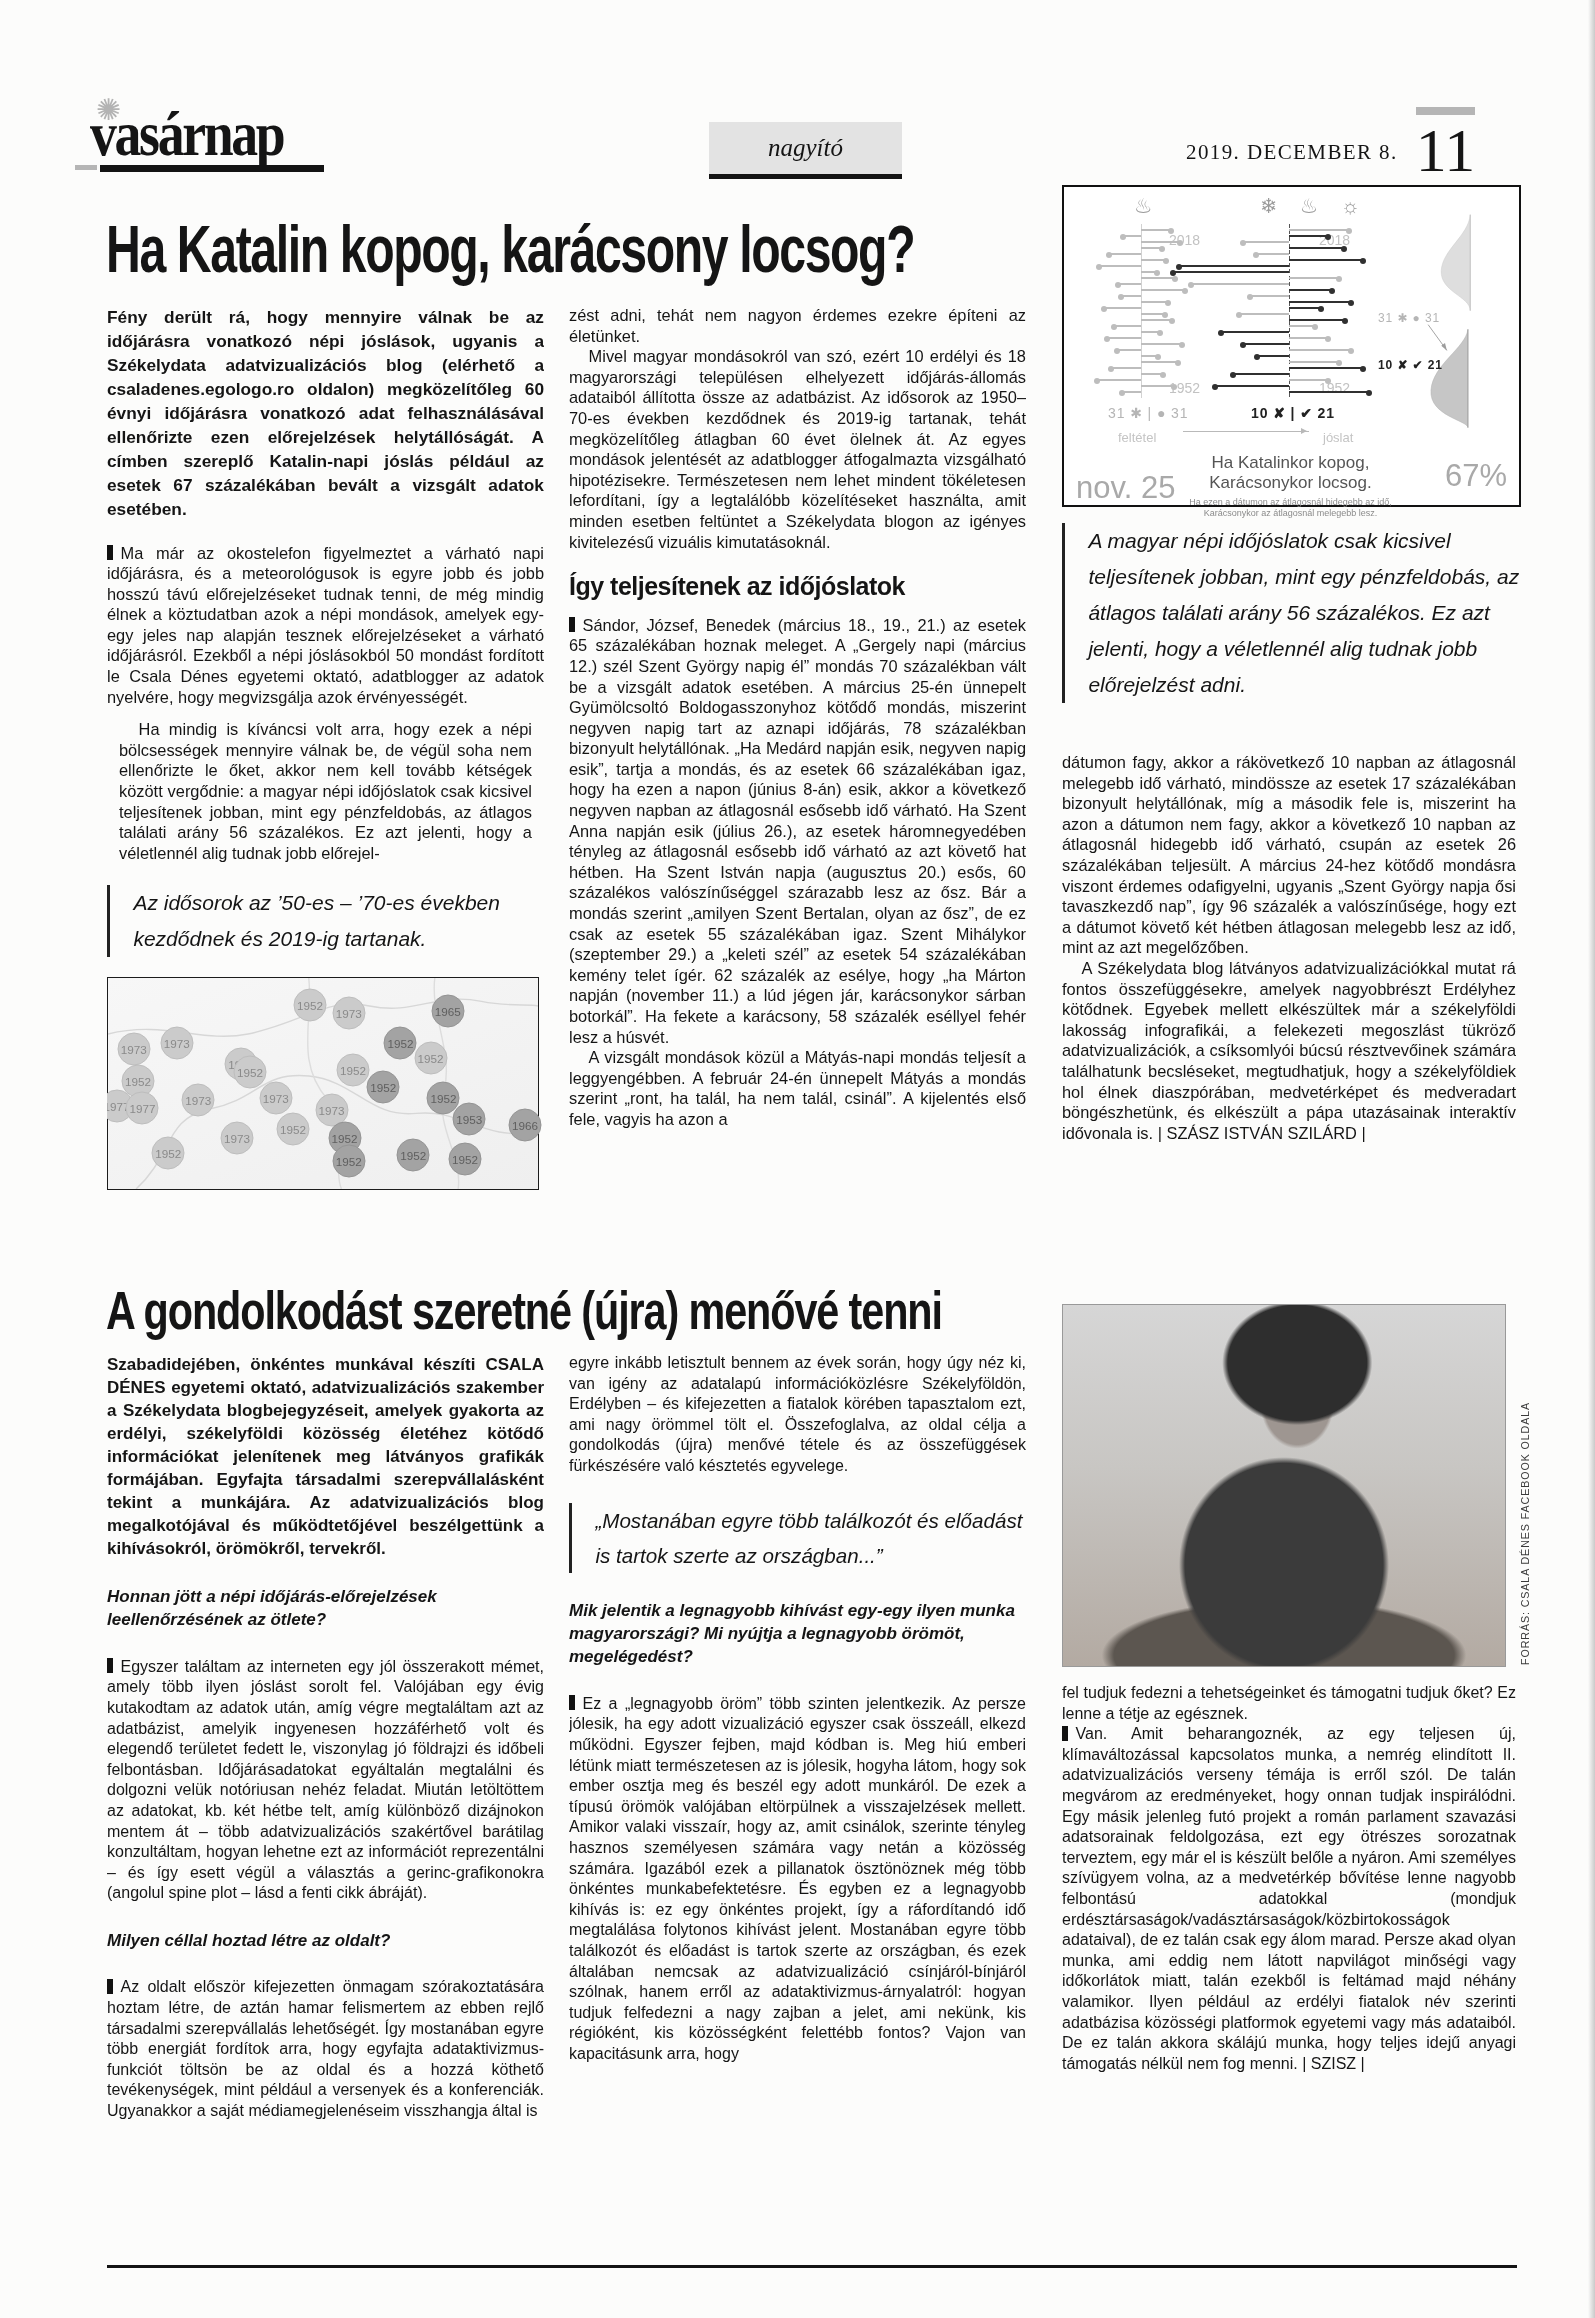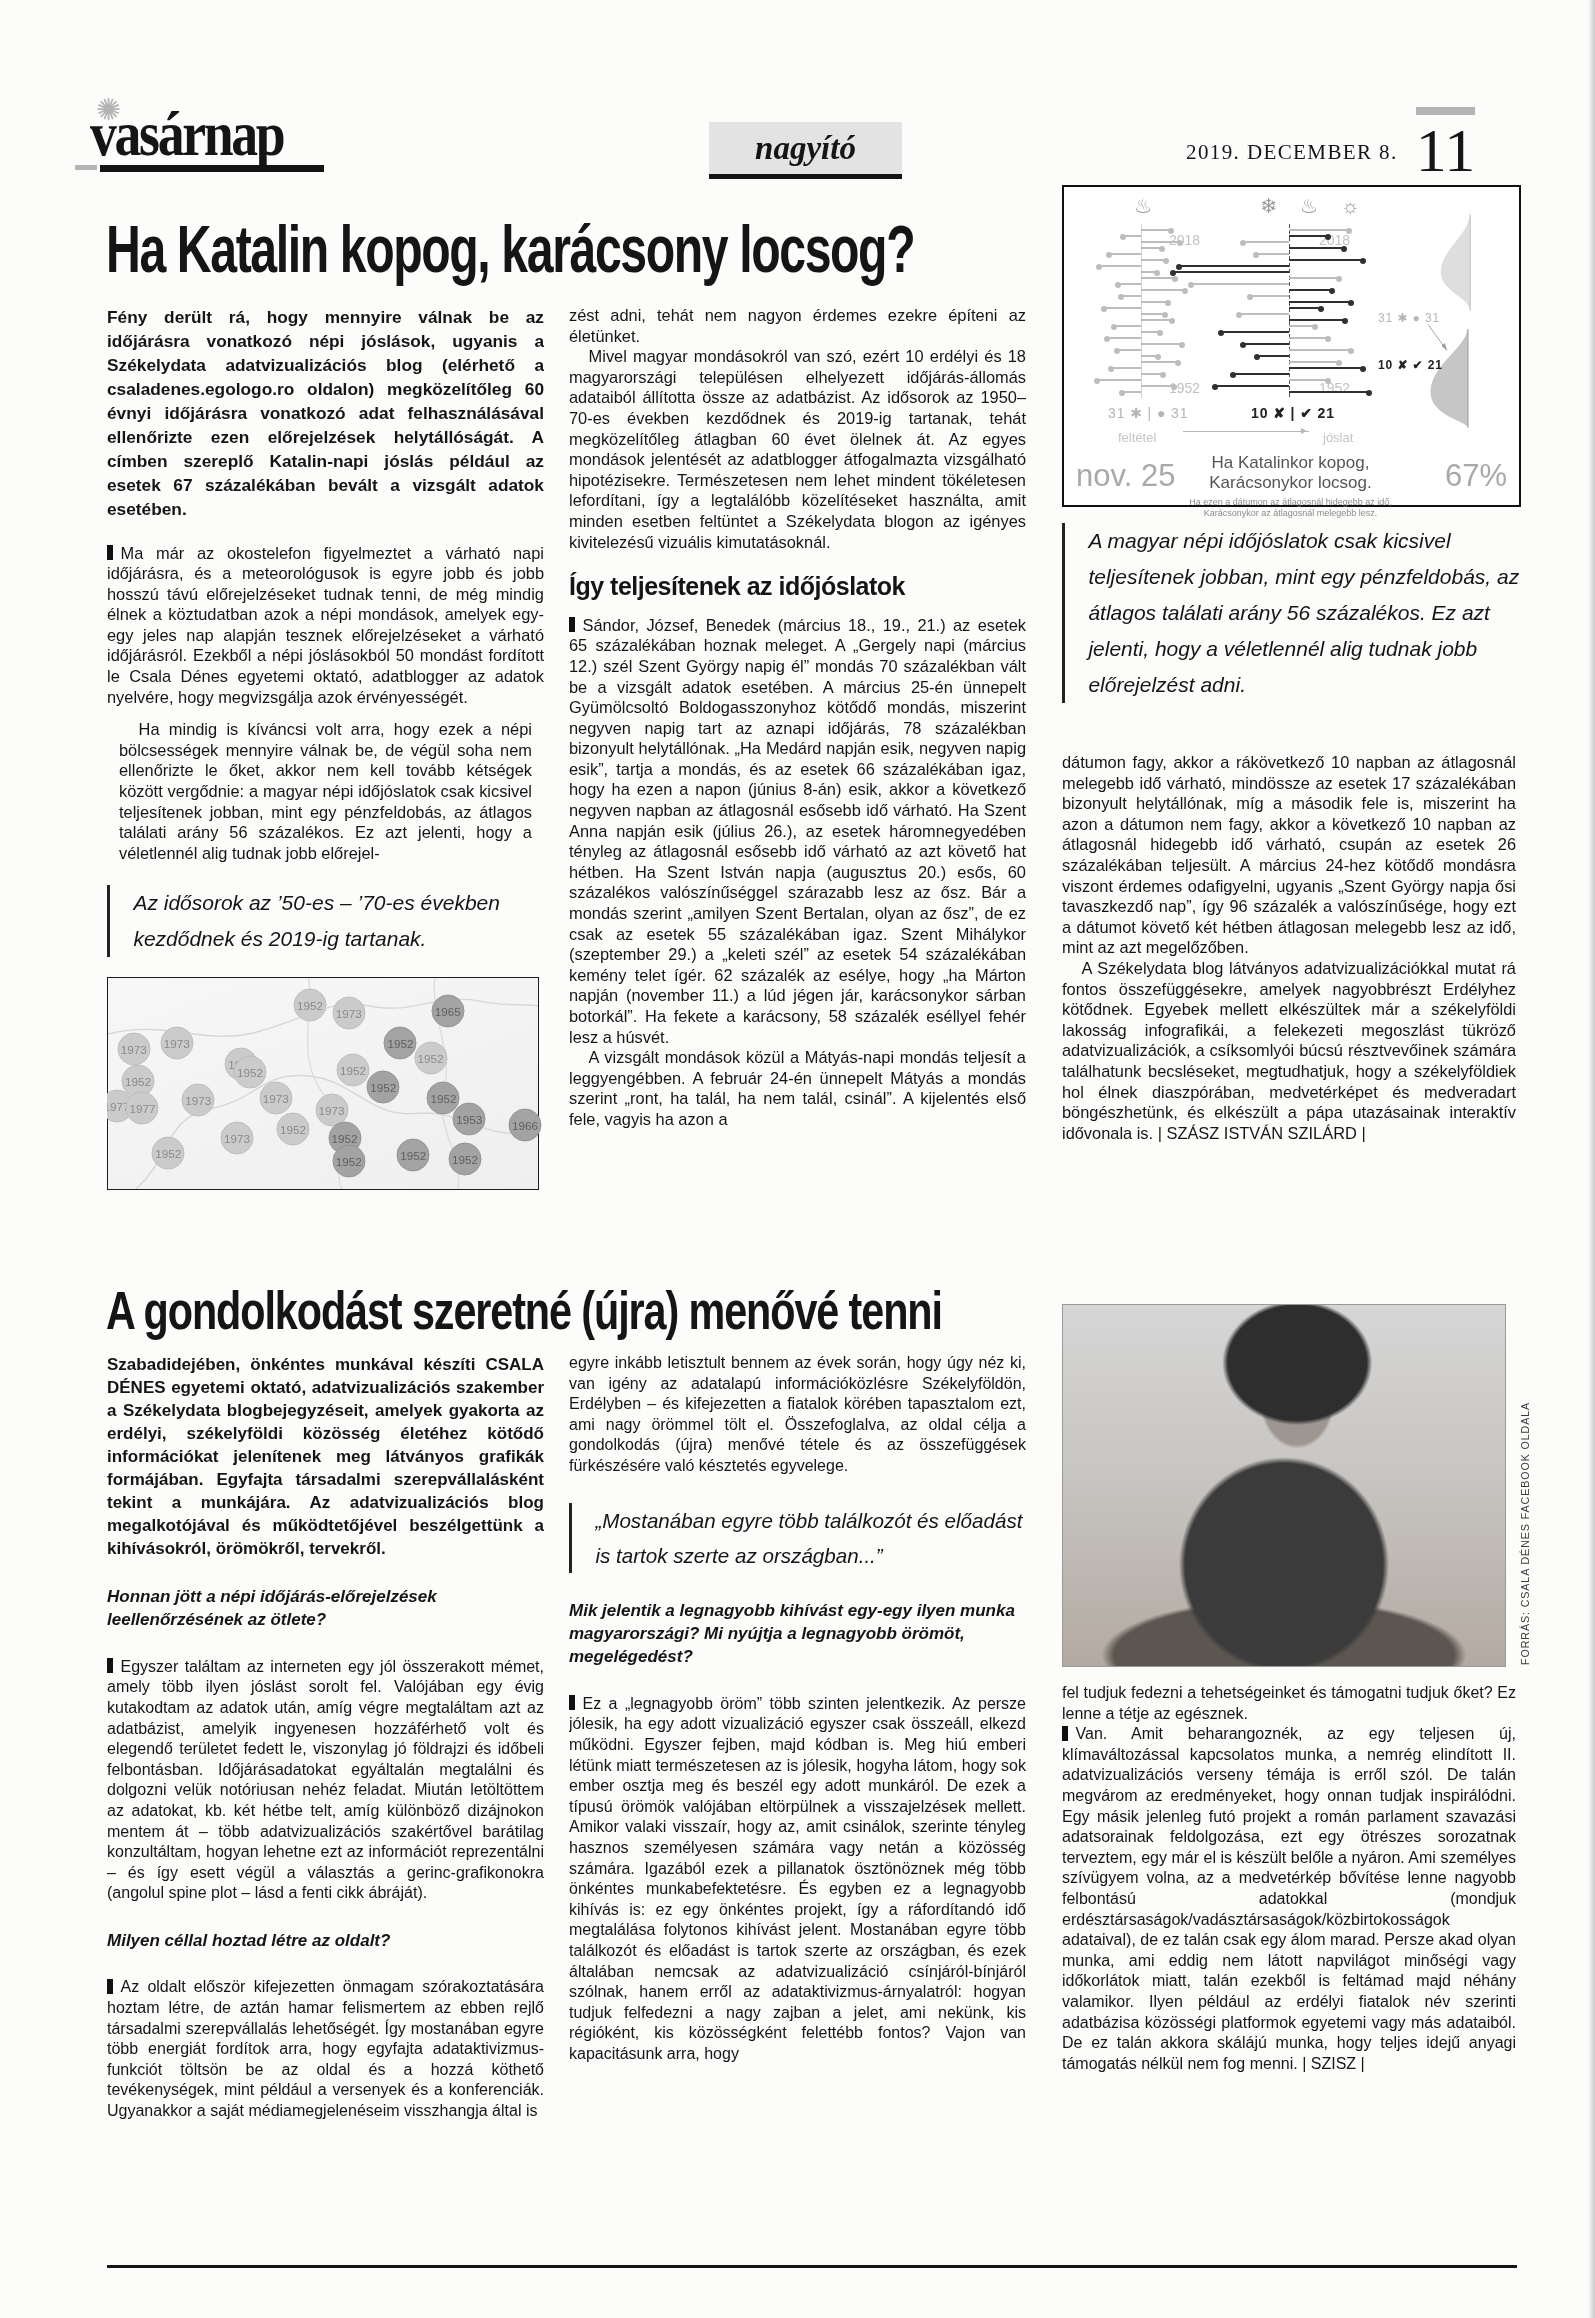--- a/index.html
+++ b/index.html
@@ -8,21 +8,21 @@
   .abs{position:absolute;}
   .serif{font-family:"Liberation Serif",serif;}
   
   .sun-ic{left:96px;top:92px;font-size:30px;color:#b3b3b3;}
   .brand{left:90px;top:97px;font-size:64px;font-weight:700;letter-spacing:-2.8px;
          transform:scaleX(.84);transform-origin:0 0;white-space:nowrap;}
   .brand-bar{left:100px;top:165px;width:224px;height:7px;background:#141414;}
   .brand-bar-gray{left:75px;top:165px;width:21.5px;height:5.1px;background:#b5b5b5;}
   .section-box{left:709px;top:122px;width:193px;height:52px;background:#e3e3e3;
                border-bottom:5.6px solid #141414;display:flex;align-items:center;justify-content:center;}
-  .section-box span{font-family:"Liberation Serif",serif;font-style:italic;font-weight:700;font-size:33px;}
+  .section-box span{font-family:"Liberation Serif",serif;font-style:italic;font-weight:400;font-size:25px;}
   .date{left:1186px;top:140px;font-size:21px;letter-spacing:1.4px;font-family:"Liberation Serif",serif;}
   .pagecol{left:1415px;top:107px;width:61px;text-align:center;}
   .pagecol .bar{height:8.4px;background:#b5b5b5;margin:0 0.9px;}
   .pagecol .num{font-family:"Liberation Serif",serif;font-size:62px;line-height:70px;font-weight:400;}
   
   .h1{left:106px;top:211px;font-size:66px;font-weight:700;letter-spacing:-1.9px;
       transform:scaleX(.73);transform-origin:0 0;white-space:nowrap;}
   .col{position:absolute;overflow:hidden;}
   .c1{left:107px;width:437px;}
   .c2{left:569px;width:457px;}
@@ -347,21 +347,21 @@
     <svg width="131" height="220" style="position:absolute;left:308px;top:23.4px" viewBox="0 0 280 470">
       <path d="M210 10 C 206 55, 150 85, 148 130 C 146 175, 210 185, 210 215 Z" fill="#dedede" stroke="#c9c9c9"></path>
       <line x1="210" y1="10" x2="210" y2="215" stroke="#c4c4c4" stroke-width="2"></line>
       <path d="M205 255 C 200 295, 130 330, 126 385 C 122 440, 205 450, 205 465 Z" fill="#c6c6c6" stroke="#b2b2b2"></path>
       <line x1="205" y1="255" x2="205" y2="465" stroke="#9d9d9d" stroke-width="2"></line>
       <line x1="120" y1="245" x2="160" y2="300" stroke="#9d9d9d" stroke-width="2"></line>
       <polygon points="160,300 148,290 156,284" fill="#9d9d9d"></polygon>
     </svg>
     <div class="stat" style="left:314px;top:124px;font-size:12px">31 ✱  ● 31</div>
     <div class="stat dark" style="left:314px;top:171px;font-size:12px">10 ✘  ✔ 21</div>
-    <div class="big" style="left:12px;top:271px">nov. 25</div>
+    <div class="big" style="left:12px;top:283px">nov. 25</div>
     <div class="cap">
       <div class="t1">Ha Katalinkor kopog, Karácsonykor locsog.</div>
       <div class="t2">Ha ezen a dátumon az átlagosnál hidegebb az idő, Karácsonykor az átlagosnál melegebb lesz.</div>
     </div>
     <div class="big" style="right:12px;top:271px">67%</div>
   </div>
 
   <div class="col c1" style="top:305px;height:939px">
     <p class="lead" style="margin:0">Fény derült rá, hogy mennyire válnak be az időjárásra vonatkozó népi jóslások, ugyanis a Székelydata adatvizualizációs blog (elérhető a csaladenes.egologo.ro oldalon) megközelítőleg 60 évnyi időjárásra vonatkozó adat felhasználásával ellenőrizte ezen előrejelzések helytállóságát. A címben szereplő Katalin-napi jóslás például az esetek 67 százalékában bevált a vizsgált adatok esetében.</p>
     <p class="bt" style="margin:21.5px 0 0"><span class="pmark"></span><span>Ma már az okostelefon figyelmeztet a várható napi időjárásra, és a meteorológusok is egyre jobb és jobb hosszú távú előrejelzéseket tudnak tenni, de még mindig élnek a köztudatban azok a népi mondások, amelyek egy-egy jeles nap alapján tesznek előrejelzéseket a várható időjárásról. Ezekből a népi jóslásokból 50 mondást fordított le Csala Dénes egyetemi oktató, adatblogger az adatok nyelvére, hogy megvizsgálja azok érvényességét.</span></p>

